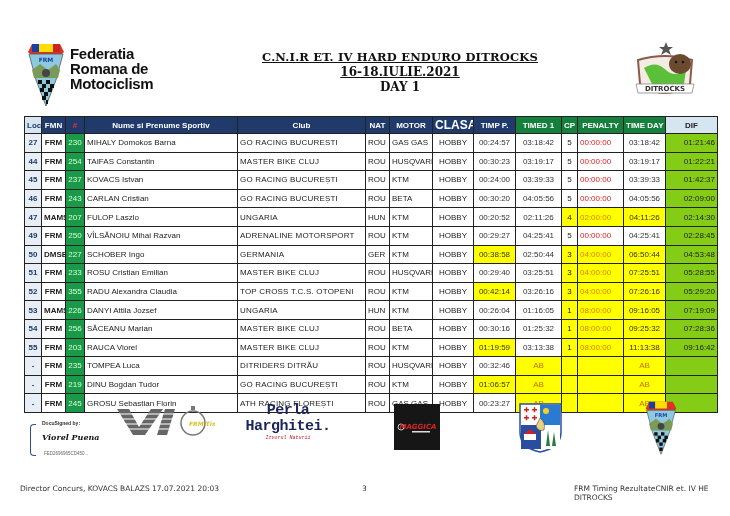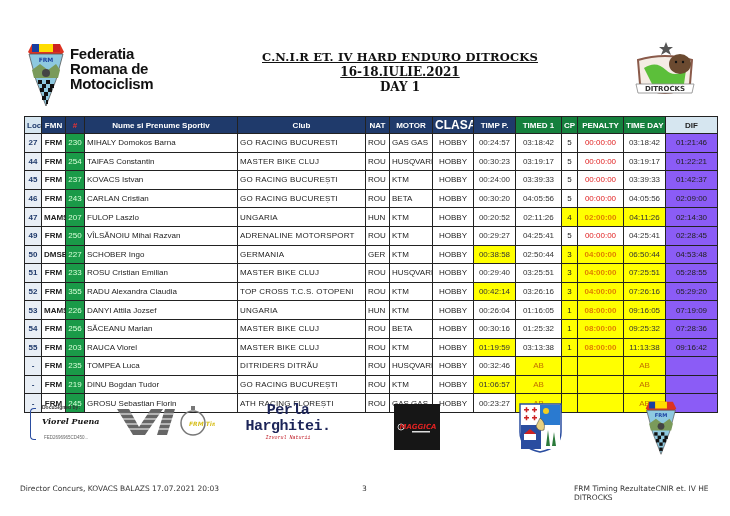--- a/index.html
+++ b/index.html
@@ -27,29 +27,29 @@
   td.loc { text-align: center; font-weight: bold; color: #1f3a6b; background: #e8eef5; font-size: 8.5px; }
   td.fmn { text-align: center; font-weight: bold; font-size: 6px; }
   td.num { text-align: center; background: #1a9a48; color: #d8ffd8; font-size: 8.5px; }
   td.name { font-size: 8.5px; }
   td.club { font-size: 6.5px; letter-spacing: 0.2px; }
   td.nat { font-size: 8px; }
   td.motor { text-align: left; font-size: 5.5px; }
   td.clasa { text-align: center; font-size: 8px; }
   td.t { text-align: center; font-size: 8px; color: #333; }
   td.cp { text-align: center; font-size: 8px; }
-  td.pen { text-align: center; font-size: 8px; color: #e02020; }
-  td.pen.yel { color: #e08000; font-weight: bold; }
-  td.dif { text-align: center; font-size: 8px; background: #8b5cf6; }
+  td.pen { font-size: 8px; color: #e02020; }
+  td.pen.yel { color: #e08000; }
+  td.dif { text-align: right; font-size: 8px; background: #84cc16; }
   td.yel { background: #ffff00; }
   td.ab { color: #c07000; font-size: 7.5px; }
 
   
   .spons { position: absolute; }
-  .docu { left: 30px; top: 404px; width: 80px; height: 42px; }
+  .docu { left: 30px; top: 420px; width: 80px; height: 42px; }
   .docu .brk { position: absolute; left: 0; top: 4px; width: 6px; height: 32px; border: 1px solid #2a4da0; border-right: none; border-radius: 4px 0 0 4px; }
   .docu .h { position: absolute; left: 12px; top: 0; font-size: 5px; font-weight: bold; color: #333; }
   .docu .sig { position: absolute; left: 12px; top: 12px; font-family: "DejaVu Serif", serif; font-style: italic; font-weight: bold; font-size: 8px; color: #111; }
   .docu .code { position: absolute; left: 14px; top: 31px; font-size: 4.5px; color: #666; }
   .vi { left: 115px; top: 403px; width: 100px; height: 36px; }
   .perla { left: 243px; top: 403px; width: 90px; height: 52px; text-align: center; font-family: Liberation Mono, monospace; color: #1c2458; }
   .perla .p1 { font-size: 15px; line-height: 16px; font-weight: bold; letter-spacing: -0.5px; }
   .perla .p2 { font-size: 15px; line-height: 16px; font-weight: bold; letter-spacing: -0.5px; }
   .perla .p3 { font-size: 5px; color: #c0202a; font-style: italic; }
   .maggot { left: 394px; top: 404px; width: 46px; height: 46px; background: #161616; }

